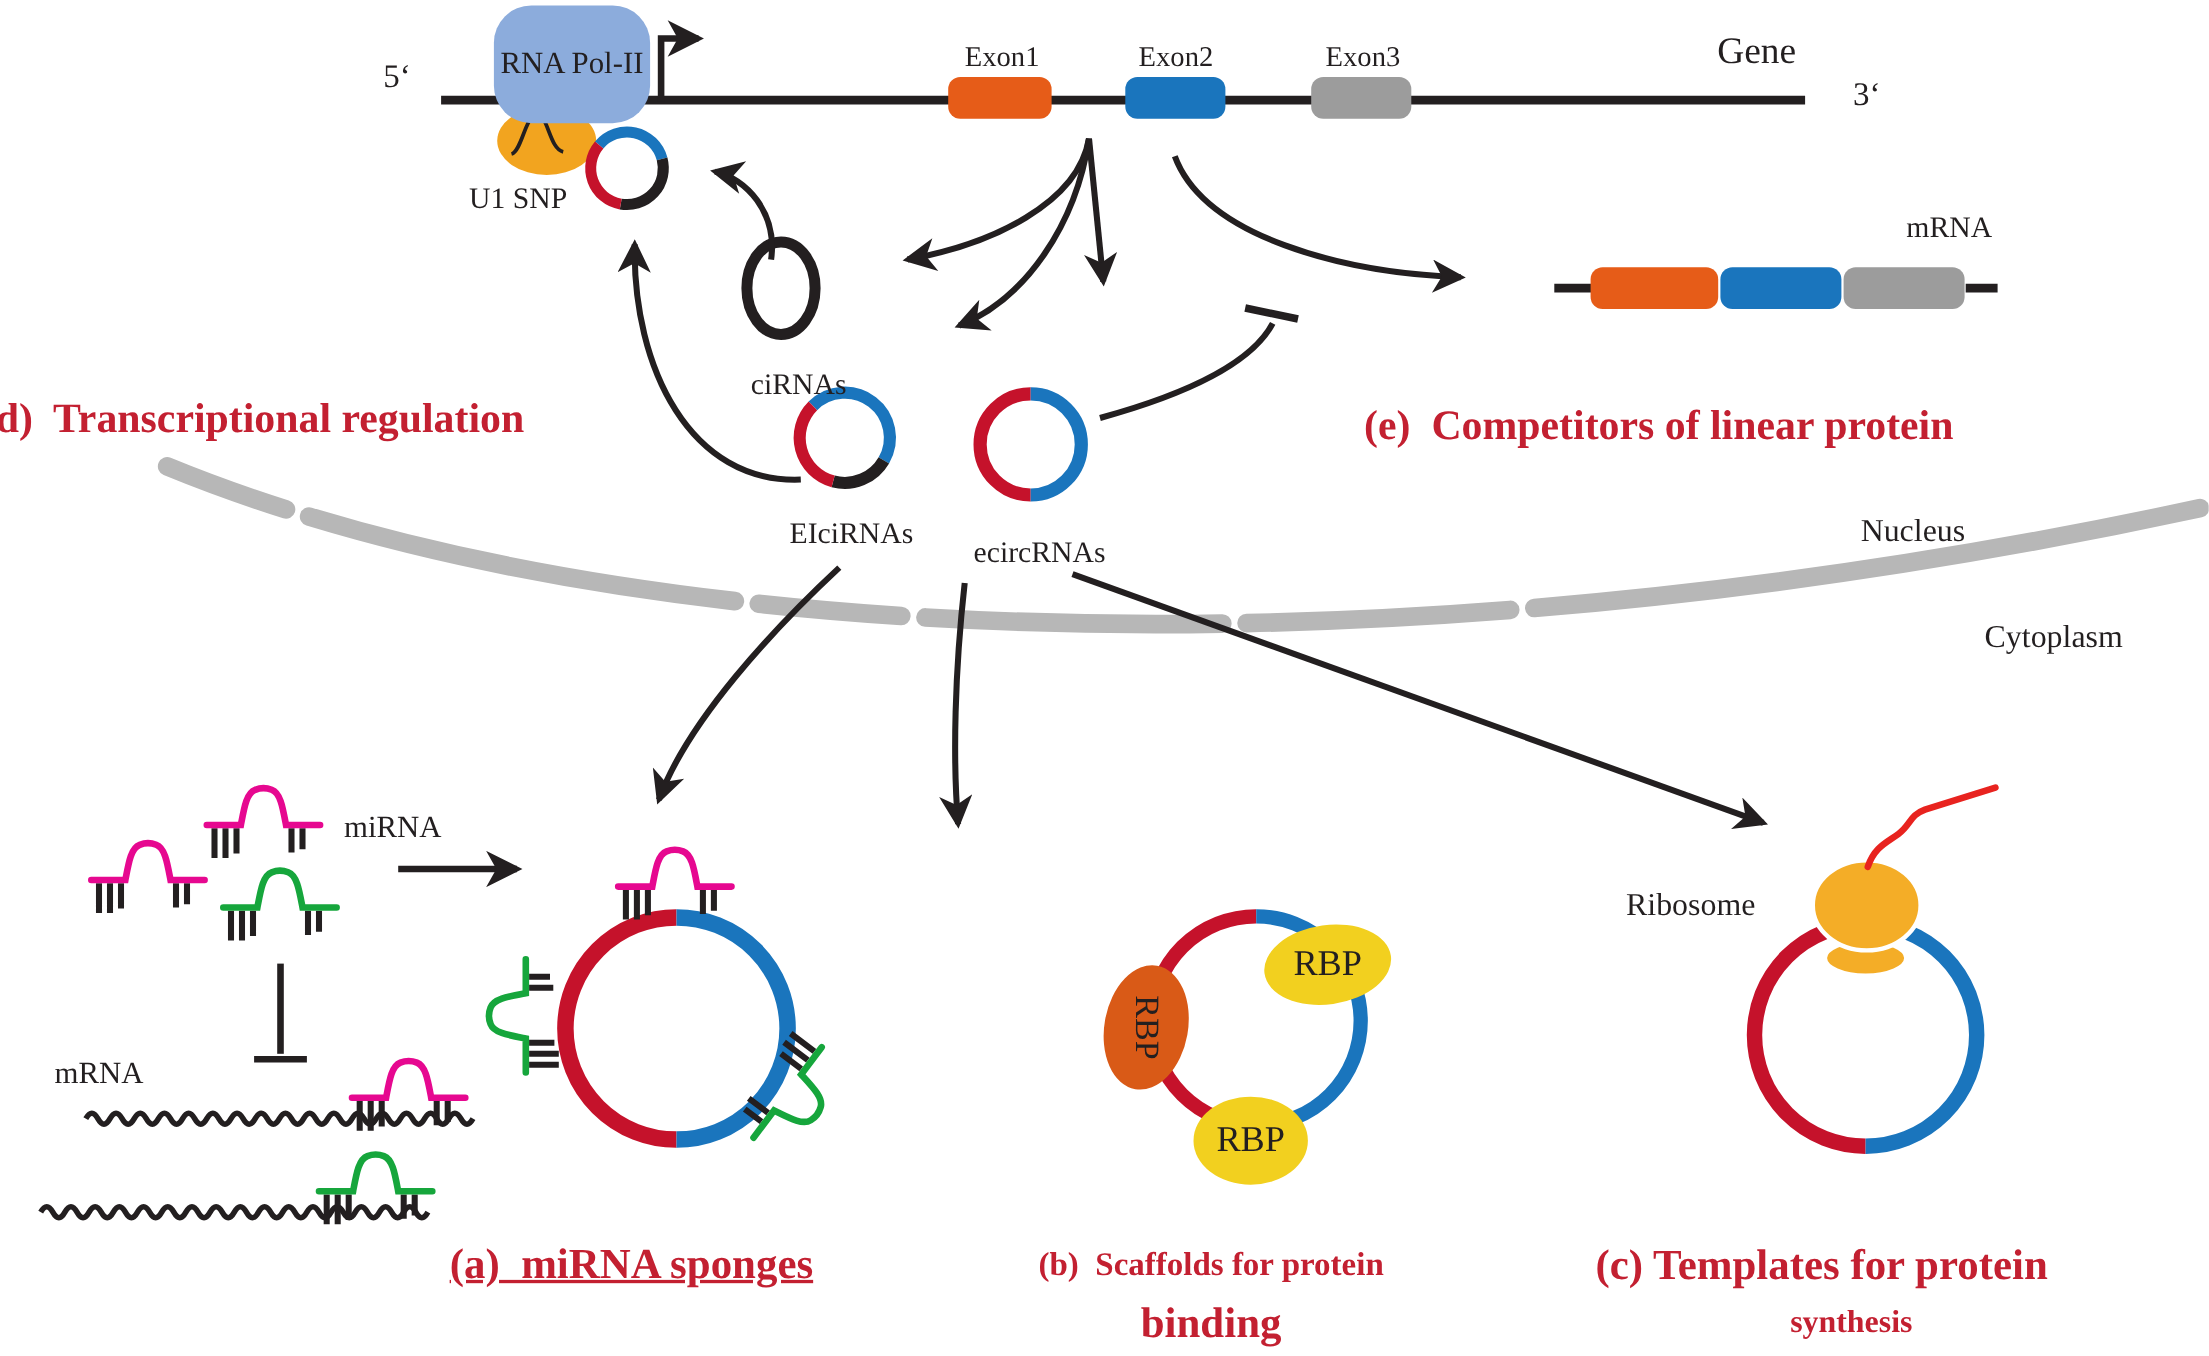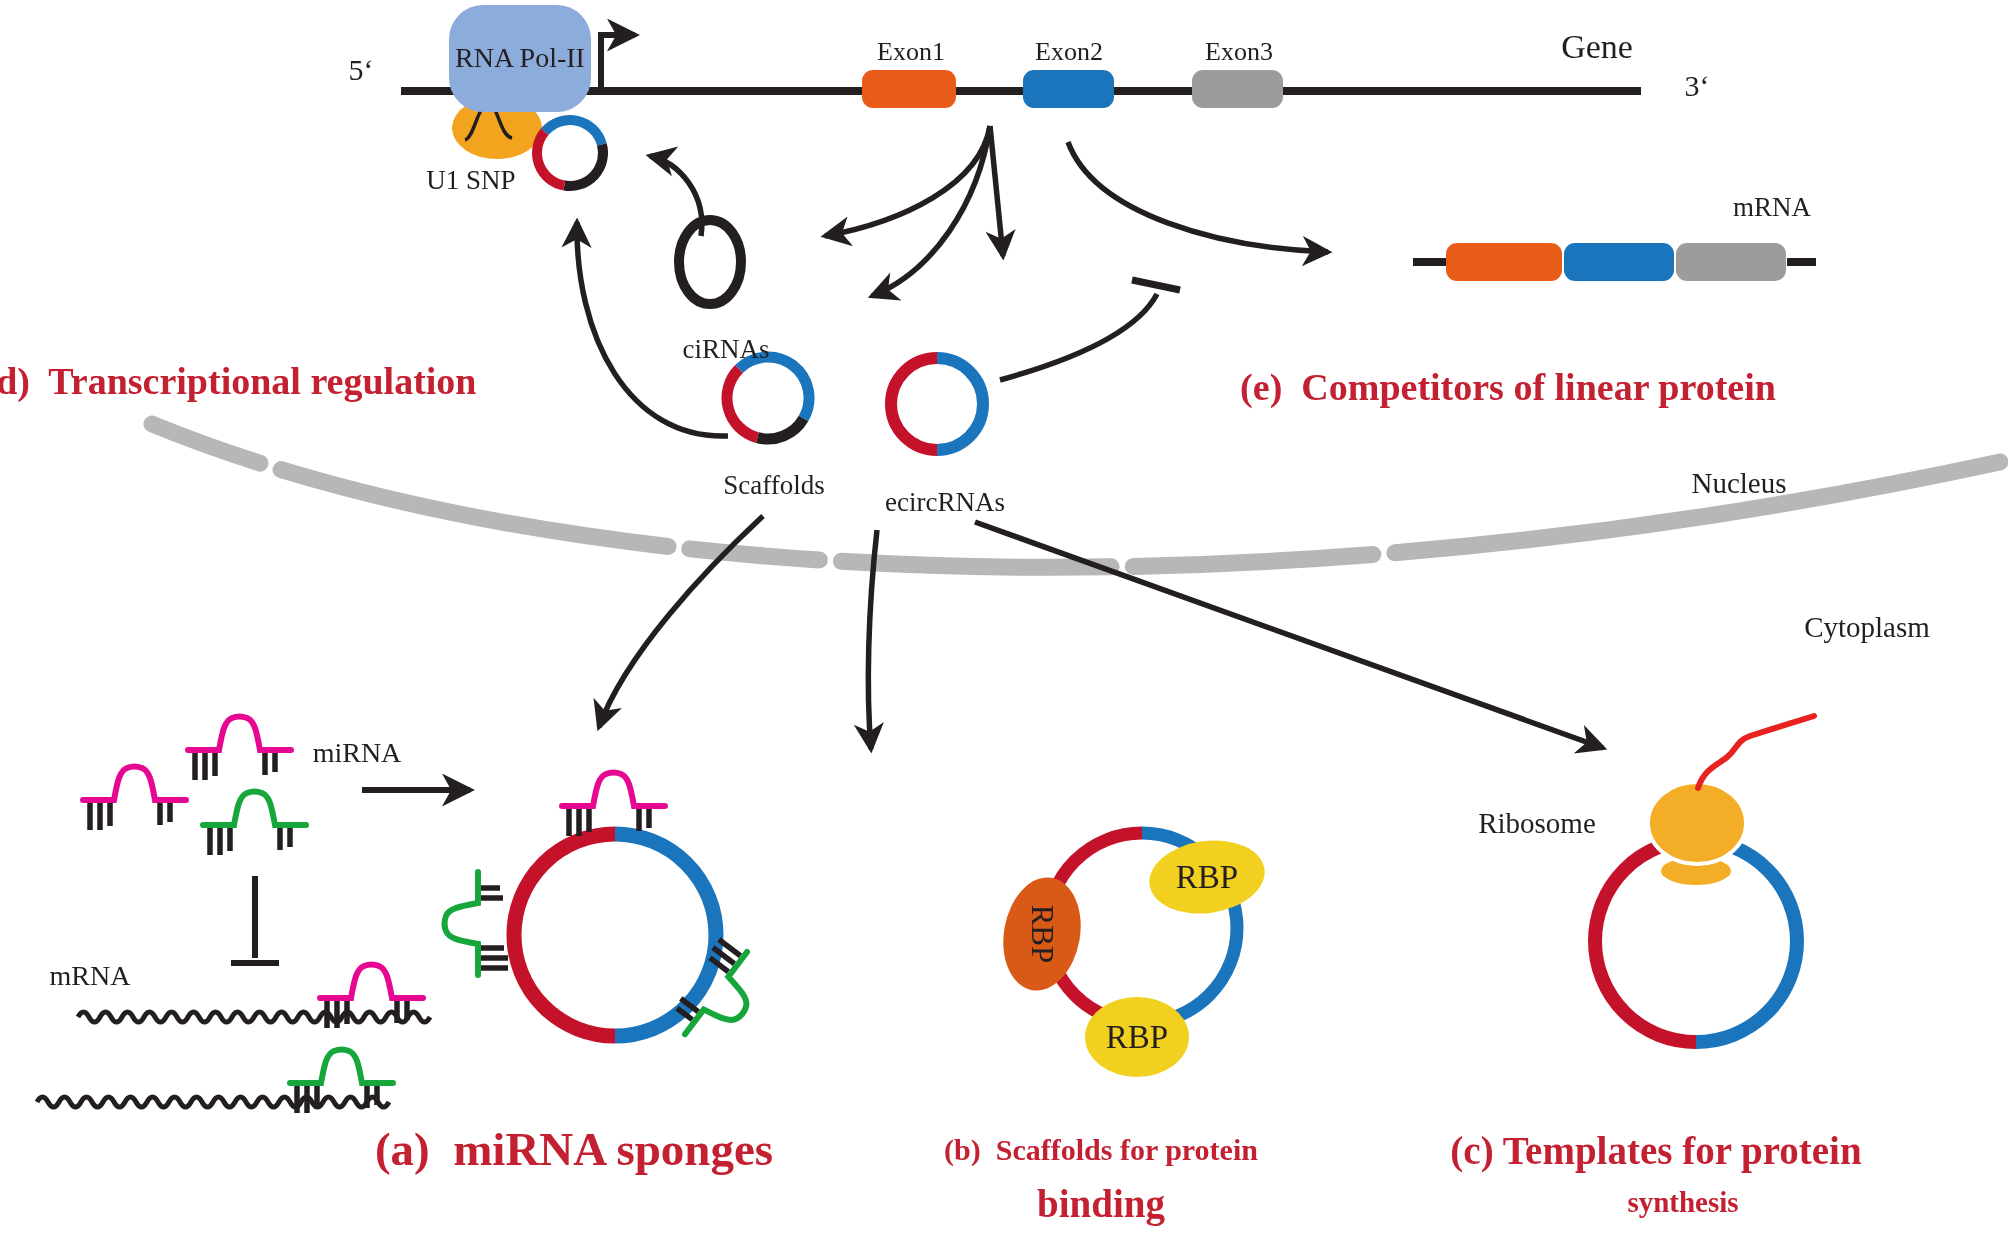--- a/index.html
+++ b/index.html
@@ -127,33 +127,33 @@
   <div class="lbl" style="left:361px;top:70px;font-size:30px;">5‘</div>
   <div class="lbl" style="left:520px;top:58px;font-size:28px;">RNA Pol-II</div>
   <div class="lbl" style="left:471px;top:180px;font-size:27px;">U1 SNP</div>
   <div class="lbl" style="left:911px;top:52px;font-size:26px;">Exon1</div>
   <div class="lbl" style="left:1069px;top:52px;font-size:26px;">Exon2</div>
   <div class="lbl" style="left:1239px;top:52px;font-size:26px;">Exon3</div>
   <div class="lbl" style="left:1597px;top:47px;font-size:34px;">Gene</div>
   <div class="lbl" style="left:1697px;top:86px;font-size:30px;">3‘</div>
   <div class="lbl" style="left:1772px;top:207px;font-size:27px;">mRNA</div>
   <div class="lbl" style="left:684px;top:349px;font-size:27px;margin-left:42px;">ciRNAs</div>
-  <div class="lbl" style="left:774px;top:485px;font-size:27px;">Scaffolds</div>
+  <div class="lbl" style="left:774px;top:485px;font-size:27px;">EIciRNAs</div>
   <div class="lbl" style="left:945px;top:502px;font-size:27px;">ecircRNAs</div>
   <div class="lbl" style="left:1739px;top:483px;font-size:29px;">Nucleus</div>
-  <div class="lbl" style="left:1867px;top:579px;font-size:29px;margin-top:48px;">Cytoplasm</div>
+  <div class="lbl" style="left:1867px;top:579px;font-size:29px;">Cytoplasm</div>
 
   <div class="lbl caption" style="left:230px;top:382px;font-size:38px;">(d)  Transcriptional regulation</div>
   <div class="lbl caption" style="left:1508px;top:388px;font-size:38px;">(e)  Competitors of linear protein</div>
 
   <div class="lbl" style="left:357px;top:709px;font-size:28px;margin-top:44px;">miRNA</div>
   <div class="lbl" style="left:90px;top:976px;font-size:28px;">mRNA</div>
   <div class="lbl" style="left:1537px;top:823px;font-size:29px;">Ribosome</div>
   <div class="lbl rot90" style="left:1042px;top:934px;font-size:31px;">RBP</div>
   <div class="lbl" style="left:1207px;top:877px;font-size:33px;">RBP</div>
   <div class="lbl" style="left:1137px;top:1037px;font-size:33px;">RBP</div>
 
-  <div class="lbl caption" style="left:574px;top:1150px;font-size:47px;">(a)  miRNA sponges</div>
+  <div class="lbl caption" style="left:574px;top:1150px;font-size:39px;text-decoration:underline;">(a)  miRNA sponges</div>
   <div class="lbl caption" style="left:1101px;top:1150px;font-size:30px;">(b)  Scaffolds for protein</div>
   <div class="lbl caption" style="left:1101px;top:1204px;font-size:39px;">binding</div>
   <div class="lbl caption" style="left:1656px;top:1151px;font-size:39px;">(c) Templates for protein</div>
   <div class="lbl caption" style="left:1683px;top:1202px;font-size:29px;">synthesis</div>
 </div>
 
 </body></html>

